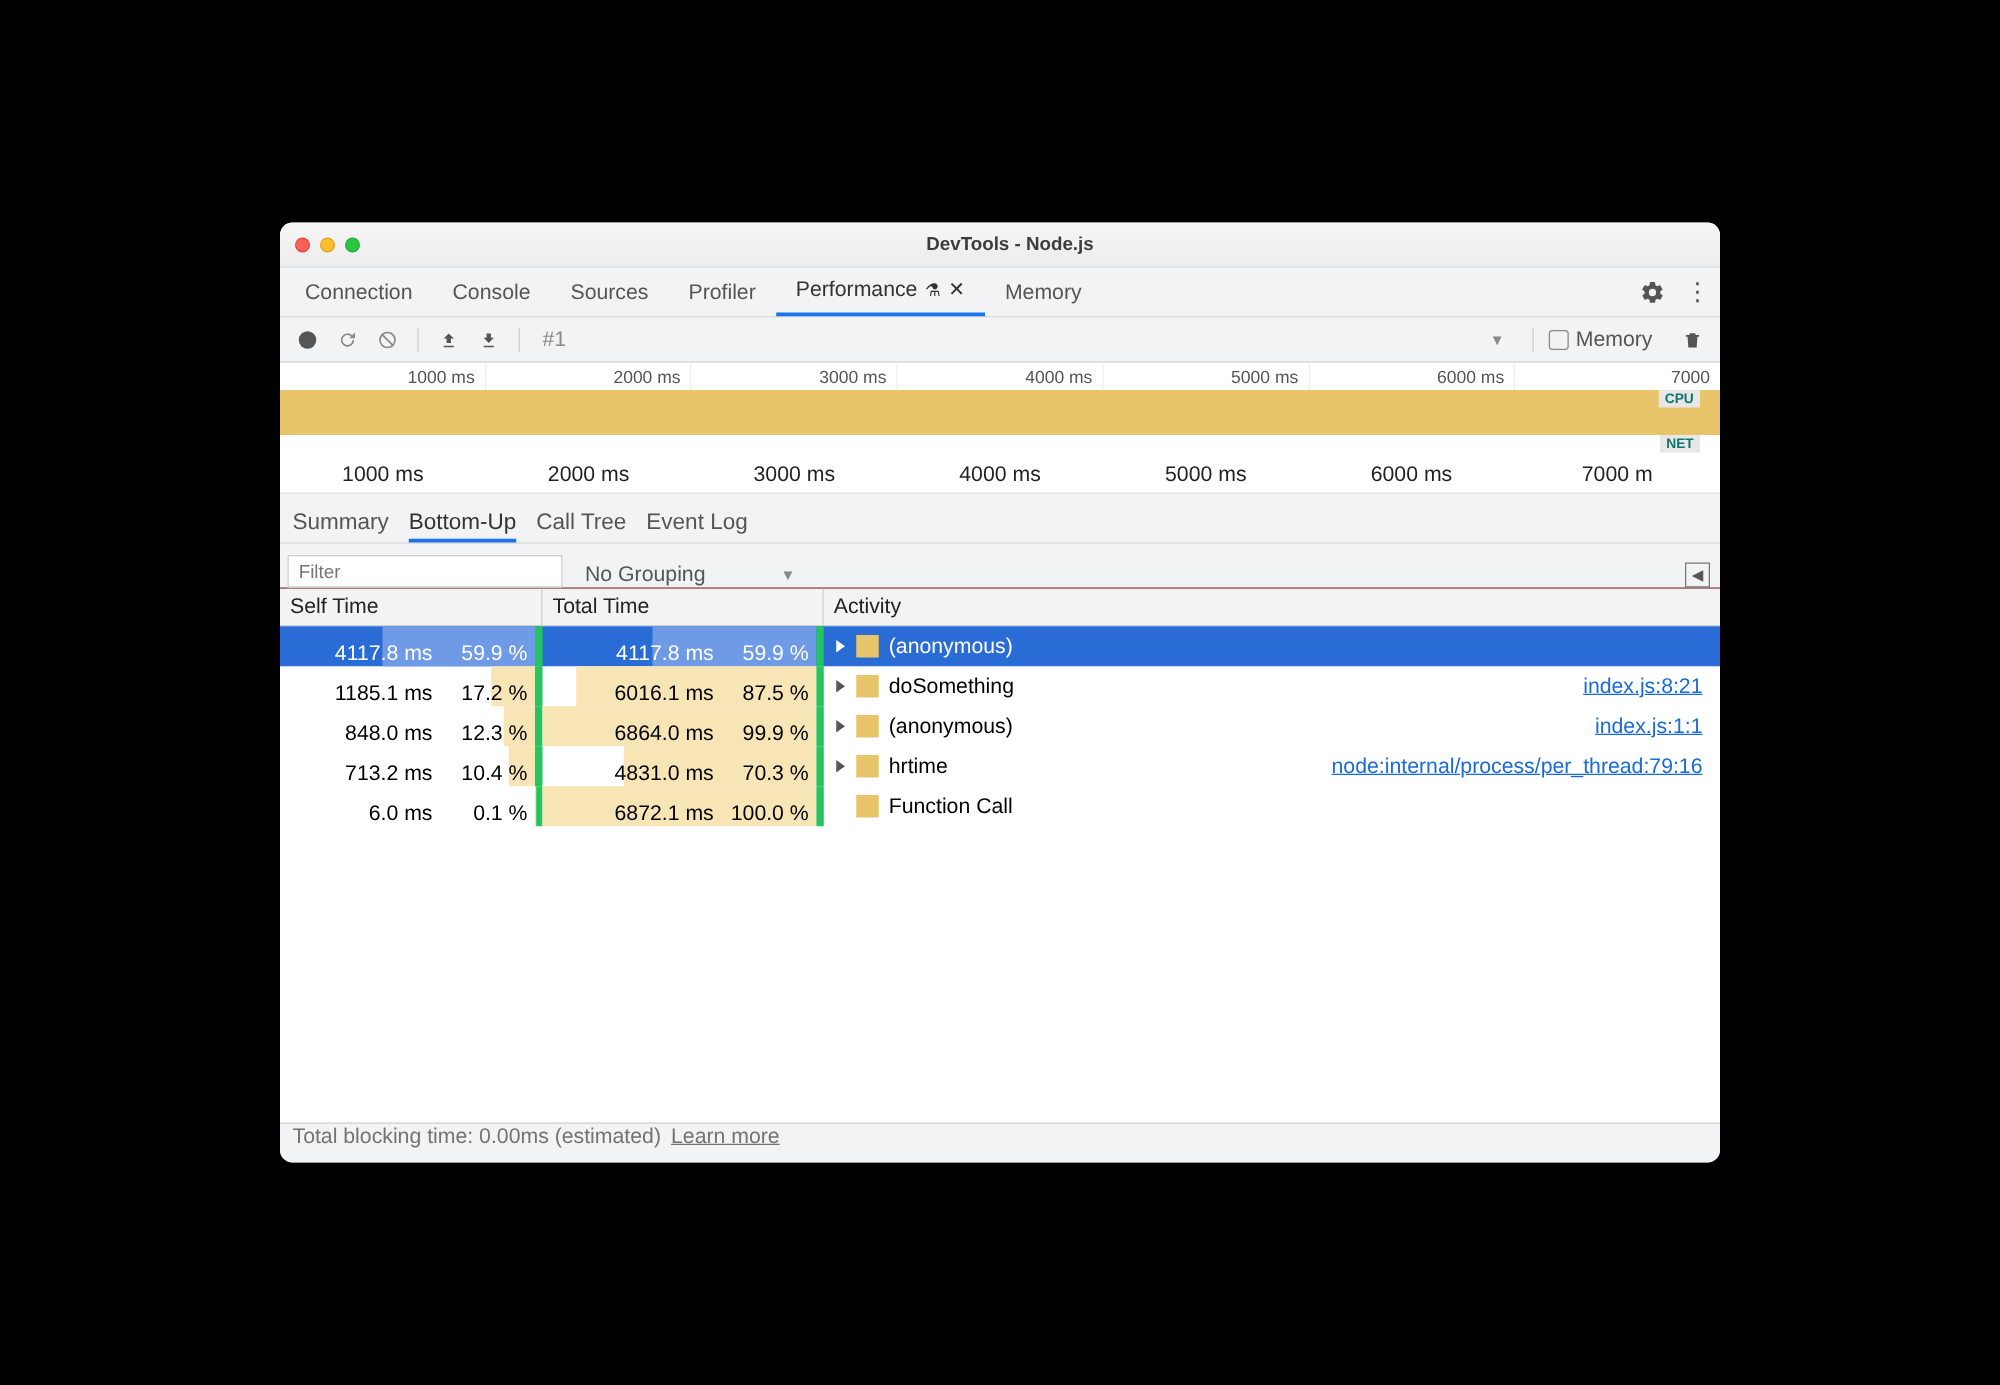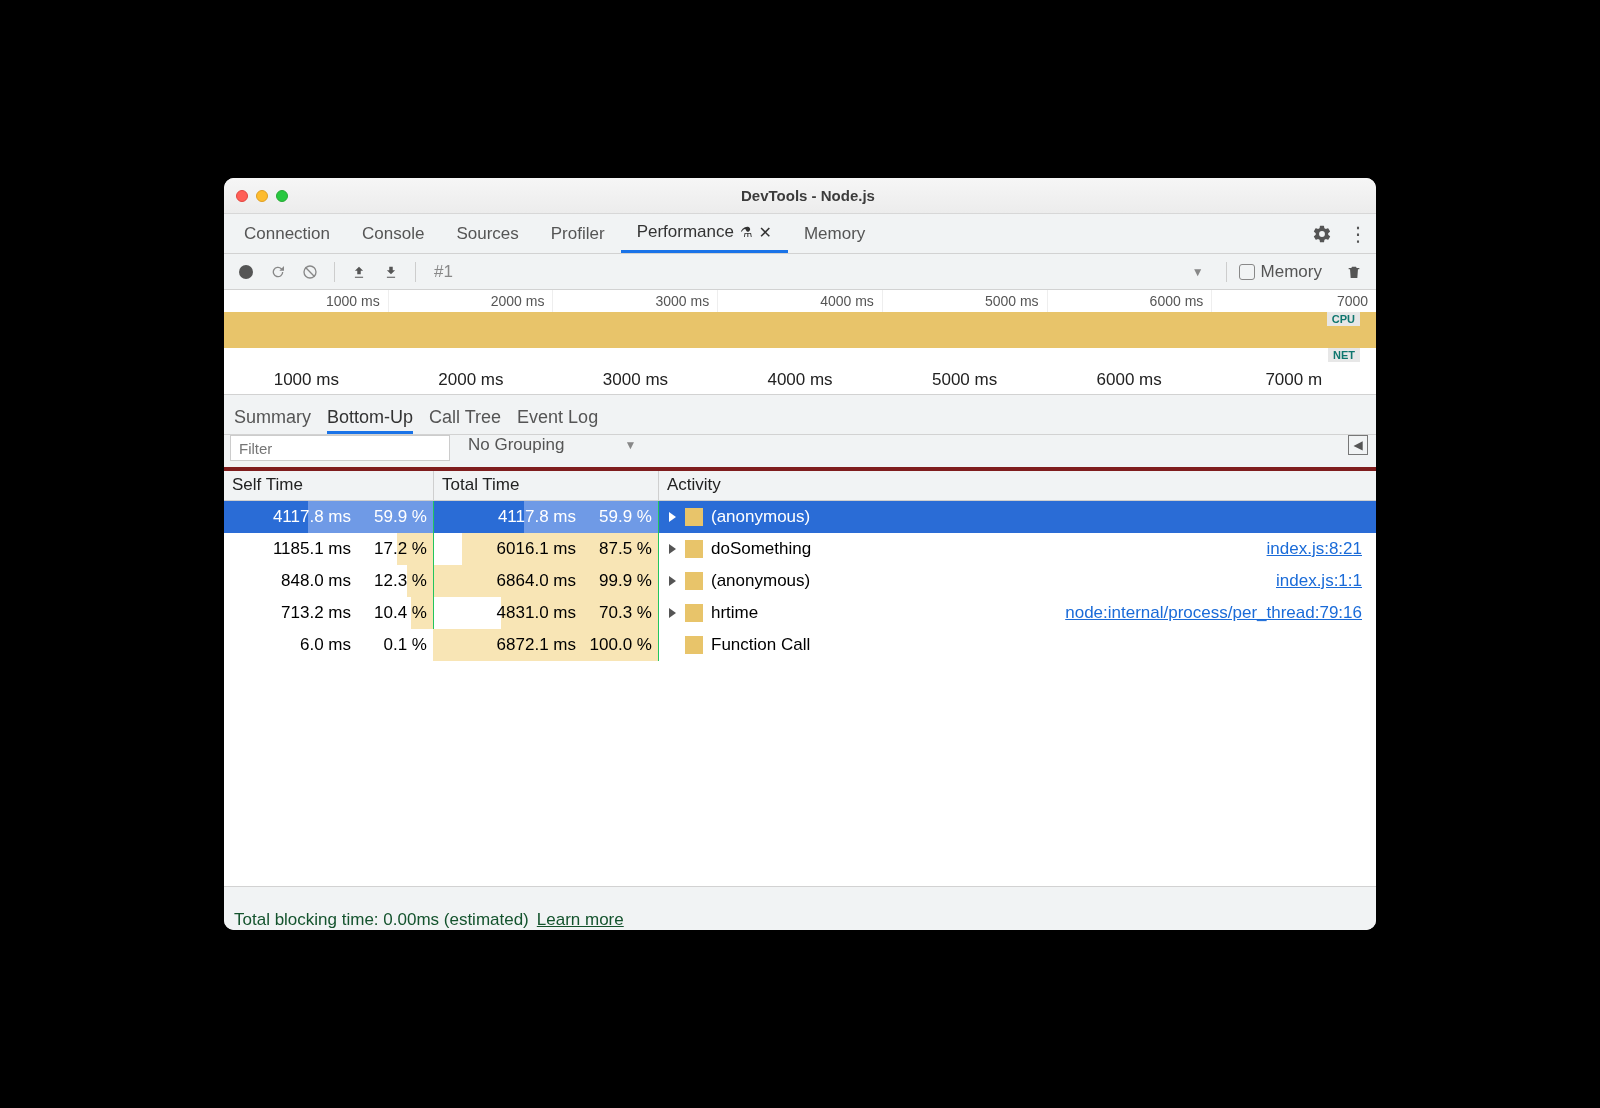--- a/index.html
+++ b/index.html
@@ -79,59 +79,59 @@
   }
   .net-strip { position:relative; height:18px; background:#fff; }
   .big-ticks { display:flex; height:28px; font-size:17px; color:#222; background:#fff; }
   .big-ticks div { flex:1; text-align:center; display:flex; align-items:center; justify-content:center;}
   
   .subtabs { display:flex; gap:16px; height:40px; align-items:flex-end; padding-left:10px;
     background:#f1f3f4; border-bottom:1px solid #d2d2d2; font-size:18px; color:#555;}
   .subtabs .stab { padding-bottom:6px; cursor:pointer; }
   .subtabs .stab.active { color:#333; border-bottom: 3px solid #1a73e8; padding-bottom:3px;}
   
-  .filterrow { display:flex; align-items:flex-start; height:36px; background:#f1f3f4;
-    border-bottom:4px solid #7f1d1d;}
+  .filterrow { display:flex; align-items:flex-end; height:36px; background:#f1f3f4;
+    border-bottom:1px solid #7f1d1d;}
   .filterrow input { width:220px; height:26px; margin-left:6px; padding:2px 8px;
     border:1px solid #ccc; font-size:15px; color:#888; }
   .filterrow .group { margin-left:18px; color:#555; font-size:17px; display:flex; align-items:center; gap:60px;}
   .filterrow .triangle { font-size:12px; color:#888;}
   .filterrow .right { margin-left:auto; margin-right:8px; width:20px; height:20px;
     border:1px solid #777; display:flex; align-items:center; justify-content:center; font-size:12px; color:#555;}
   
   .thead { display:flex; height:30px; background:#f1f3f4; border-bottom:1px solid #cfcfcf; font-size:17px; color:#222;}
   .thead div { padding:4px 8px; }
   .col-self { width:210px; border-right:1px solid #cfcfcf;}
   .col-total { width:225px; border-right:1px solid #cfcfcf;}
   .col-activity { flex:1; }
   .tbody { flex:1; font-size:17px; background:#fff; }
   .row { display:flex; height:32px; align-items:stretch; }
   .row.selected { background:#2a6cd6; color:#fff; }
   .cell-self, .cell-total {
-    border-right:1px solid #22c55e; display:flex; justify-content:flex-end; align-items:center;
+    border-right:6px solid #22c55e; display:flex; justify-content:flex-end; align-items:flex-end;
     position:relative; padding-right:6px;
   }
   .cell-self { width:210px; }
   .cell-total { width:225px; }
   .timecol { width:110px; text-align:right; padding-right:6px; }
   .pctcol { width:70px; text-align:right; }
   .bar { position:absolute; right:0; top:0; bottom:0; background:#f8e5b5; z-index:0; }
   .row.selected .bar { background:#6f9ae6; }
   .cell-self span, .cell-total span { position:relative; z-index:1; }
   .cell-activity { flex:1; display:flex; align-items:center; gap:8px; padding-left:8px; }
   .disclose { width:10px; height:10px; display:flex; align-items:center; justify-content:center;}
   .disclose::before { content:""; border-style:solid; border-width:5px 0 5px 7px;
     border-color: transparent transparent transparent #555; }
   .row.selected .disclose::before { border-color: transparent transparent transparent #fff; }
   .noexpand { width:10px; }
   .fico { width:18px; height:18px; background:#e8c46a; }
   .link { margin-left:auto; margin-right:14px; color:#1a6bd8; text-decoration:underline; cursor:pointer;}
   
-  .footer { height:44px; border-top:1px solid #d2d2d2; background:#f1f3f4;
-    display:flex; align-items:flex-end; padding-left:10px; color:#14532d; font-size:17px;}
+  .footer { height:32px; border-top:1px solid #d2d2d2; background:#f1f3f4;
+    display:flex; align-items:flex-start; padding-left:10px; color:#737373; font-size:17px;}
   .footer .learn { margin-left:8px; text-decoration:underline; cursor:pointer; }
   
   svg { display:block; }
 </style>
 </head>
 <body>
 
 <div class="window">
 
   <div class="titlebar">

